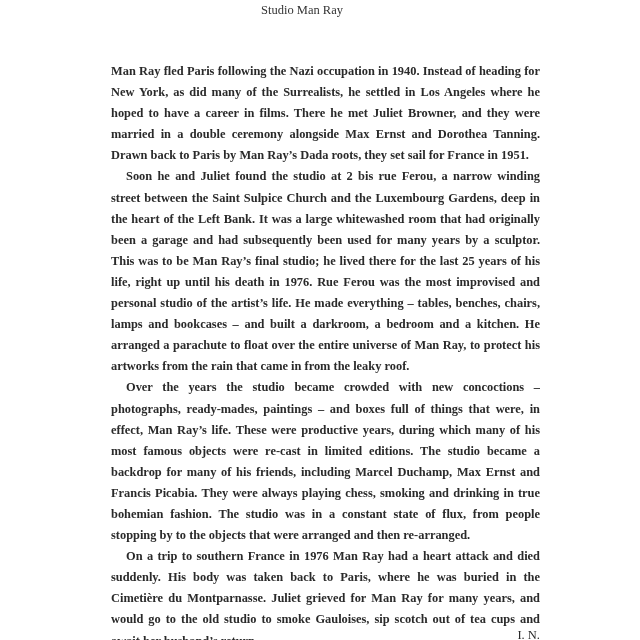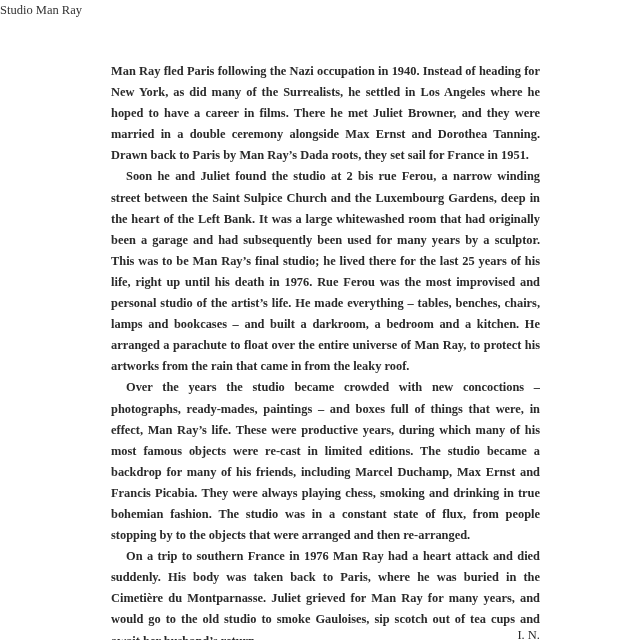--- a/index.html
+++ b/index.html
@@ -13,20 +13,21 @@
       overflow: hidden;
       position: relative;
       font-family: "Liberation Serif", "DejaVu Serif", serif;
       color: #2a2a2a;
     }
     .running-head {
       position: absolute;
       top: 2px;
       left: 0;
       width: 604px;
+      text-align: center;
       font-size: 12.5px;
       line-height: 16px;
       color: #333;
     }
     .text-block {
       position: absolute;
       top: 61px;
       left: 111px;
       width: 429px;
       font-size: 12.4px;

